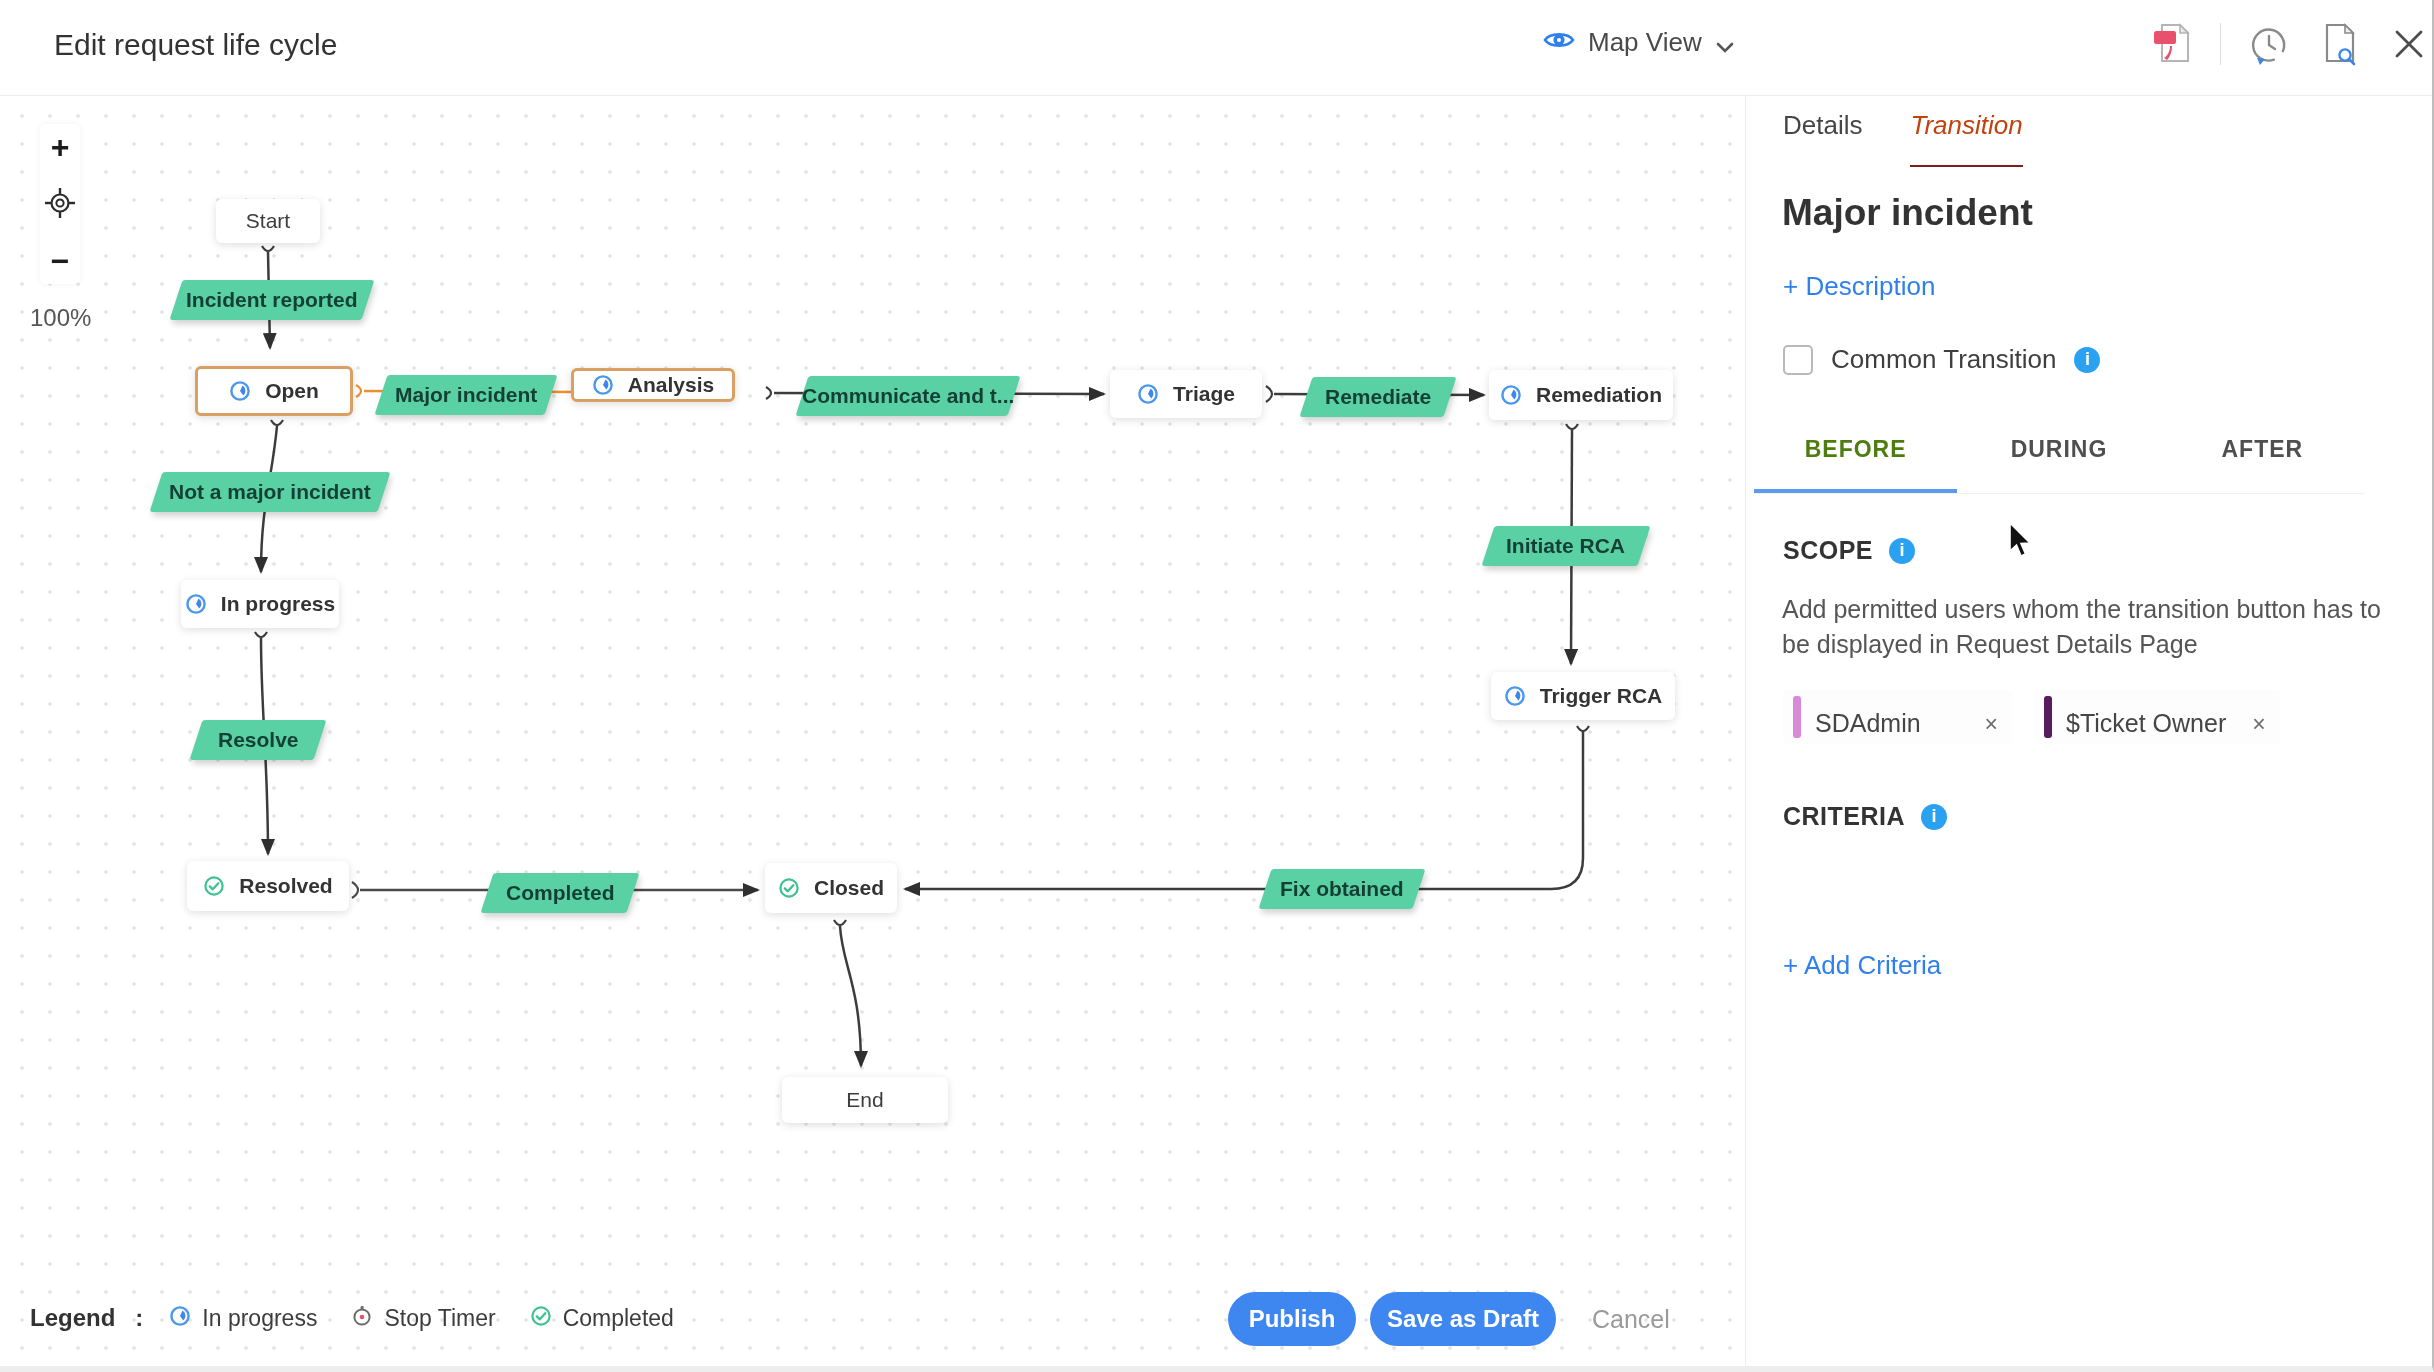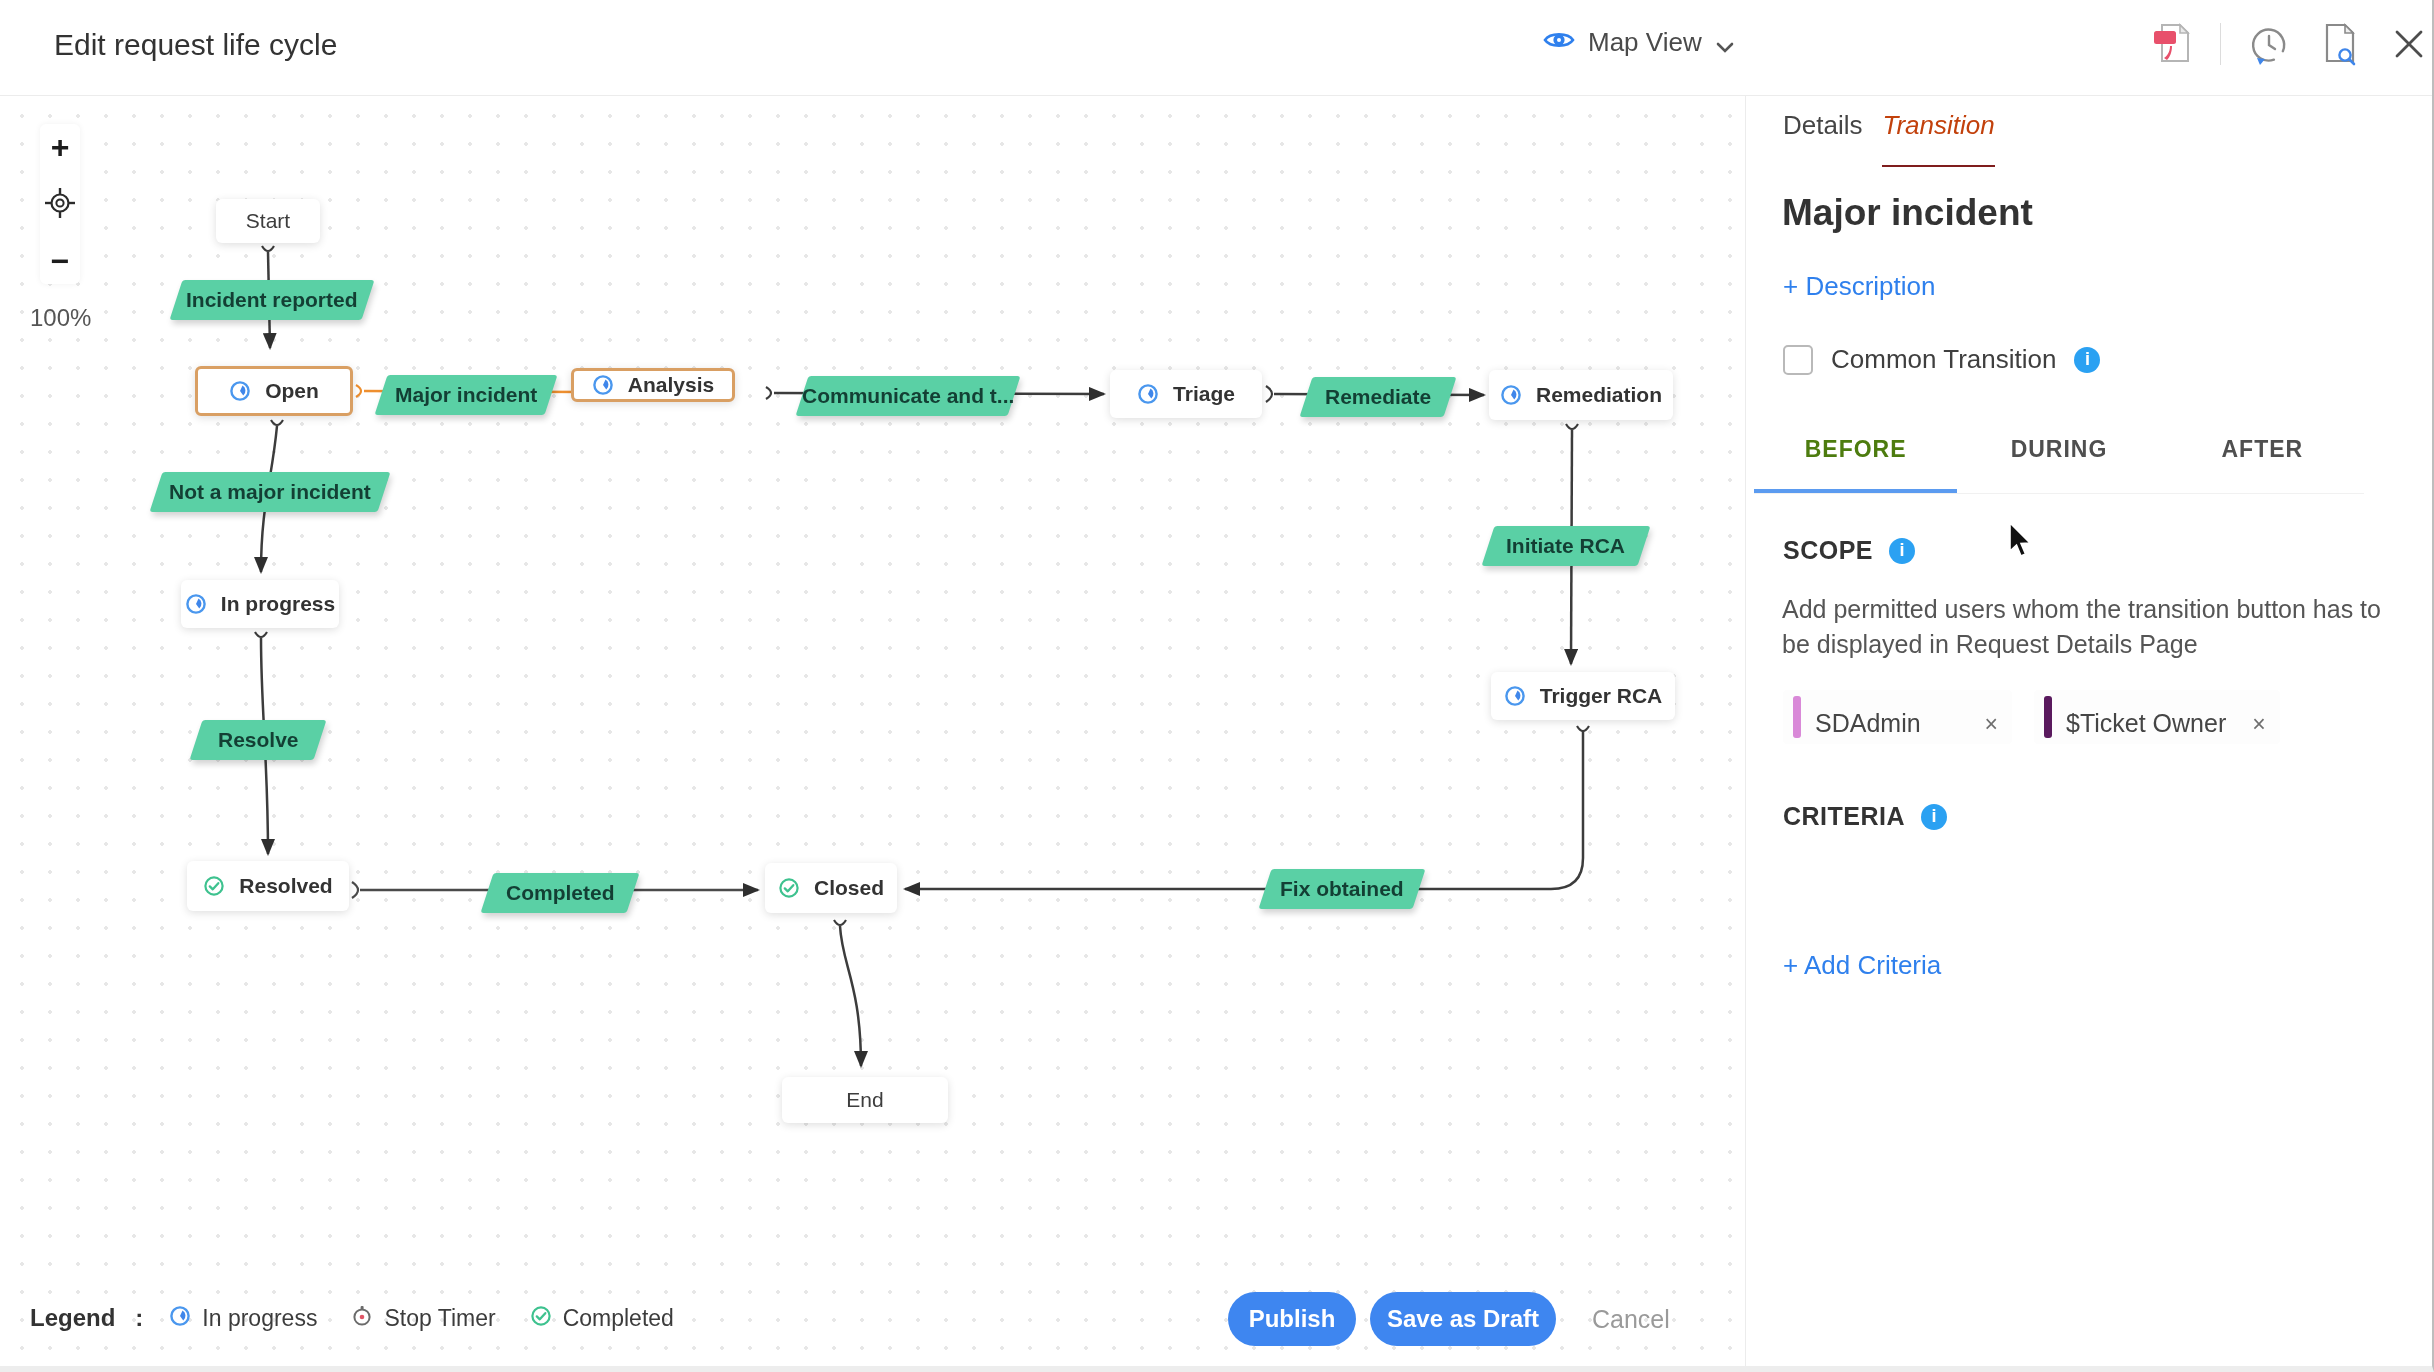--- a/index.html
+++ b/index.html
@@ -36,21 +36,21 @@
   .litem{display:flex;align-items:center;gap:11px;margin-right:34px;}
   .litem .llabel{font-size:23px;color:#3c3c3c;}
   
   .btn{position:absolute;z-index:5;height:54px;border:none;border-radius:28px;background:#3e86f0;color:#fff;
        font-family:"Liberation Sans",sans-serif;font-size:24px;font-weight:700;cursor:pointer;}
   .btn.publish{left:1228px;top:1292px;width:128px;}
   .btn.draft{left:1370px;top:1292px;width:186px;}
   .cancel{position:absolute;left:1592px;top:1305px;z-index:5;font-size:25px;color:#9a9a9a;cursor:pointer;}
   
   .panel{position:absolute;left:1745px;top:96px;width:689px;height:1276px;background:#fff;border-left:1px solid #ececec;box-sizing:border-box;}
-  .ptabs{position:absolute;left:37px;top:14px;display:flex;gap:20px;}
+  .ptabs{position:absolute;left:37px;top:14px;display:flex;gap:48px;}
   .ptab{font-size:26px;color:#454545;padding-bottom:24px;cursor:pointer;}
   .ptab.active{color:#c2410c;border-bottom:2px solid #7f1d1d;font-style:italic;}
   .ptitle{position:absolute;left:36px;top:96px;font-size:37px;font-weight:600;color:#333;}
   .plink{font-size:26px;color:#2f80ed;cursor:pointer;}
   .desc-link{position:absolute;left:37px;top:175px;}
   .common{position:absolute;left:37px;top:248px;display:flex;align-items:center;gap:18px;}
   .checkbox{width:26px;height:26px;border:2px solid #b9b9b9;border-radius:5px;background:#fff;cursor:pointer;}
   .common .clabel{font-size:26px;color:#3f3f3f;}
   .info{width:26px;height:26px;border-radius:50%;background:#2ba1f2;color:#fff;font-size:18px;font-weight:700;
         display:inline-flex;align-items:center;justify-content:center;font-style:normal;}

